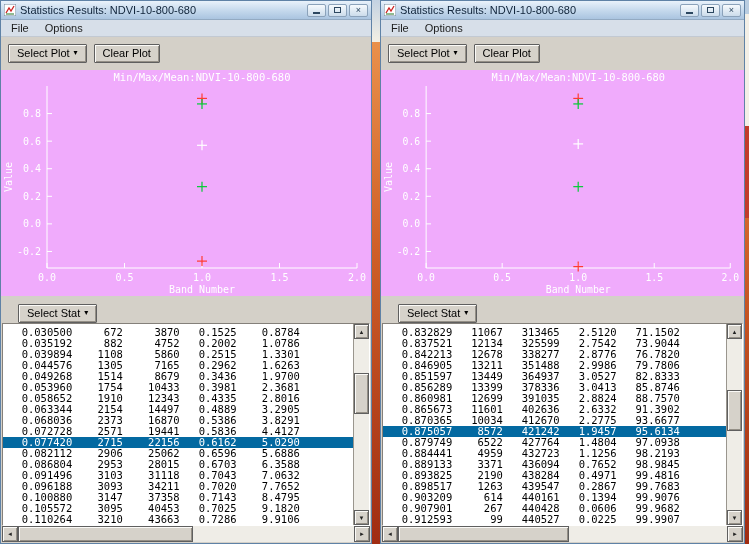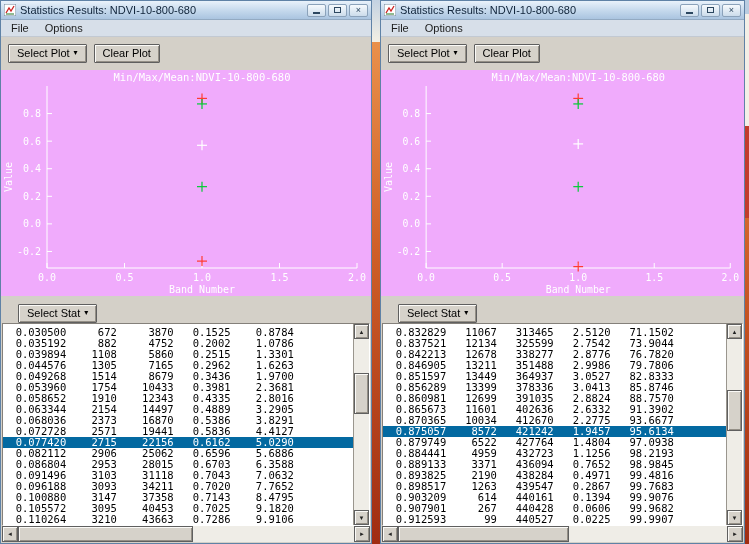--- a/index.html
+++ b/index.html
@@ -69,21 +69,21 @@
   .tablescroll {
     flex: 1 1 auto; min-height: 0; display: flex;
     border: 1px solid; border-color: #84807a #ffffff #ffffff #84807a;
     background: #fff;
   }
   .table {
     flex: 1 1 auto; overflow: hidden; padding-top: 3px;
     font-family: "DejaVu Sans Mono", monospace;
     font-size: 10.5px; line-height: 11px; white-space: pre; color: #000;
   }
-  .trow { height: 11px; }
+  .trow { height: 11px; padding-left: 6px; }
   .trow.hl { background: #0369a1; color: #fff; }
 
   .vscroll { flex: 0 0 16px; display: flex; flex-direction: column; border-left: 1px solid #9a968e; }
   .sbtn {
     display: flex; align-items: center; justify-content: center;
     font-size: 6px; color: #222; background: #d6d2ca;
     border: 1px solid #5f5f5f;
     box-shadow: inset 1px 1px 0 #fbfaf7, inset -1px -1px 0 #948f86;
   }
   .vscroll .sbtn { flex: 0 0 15px; }

